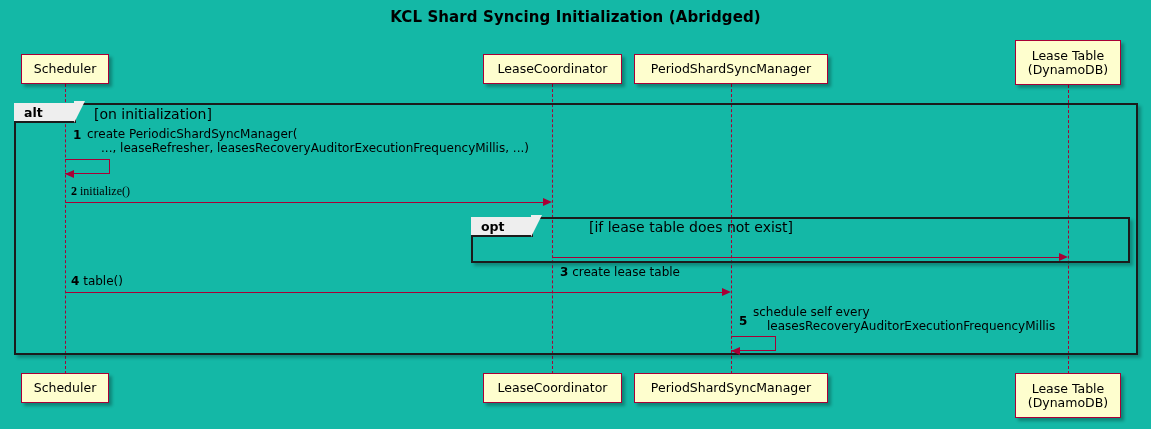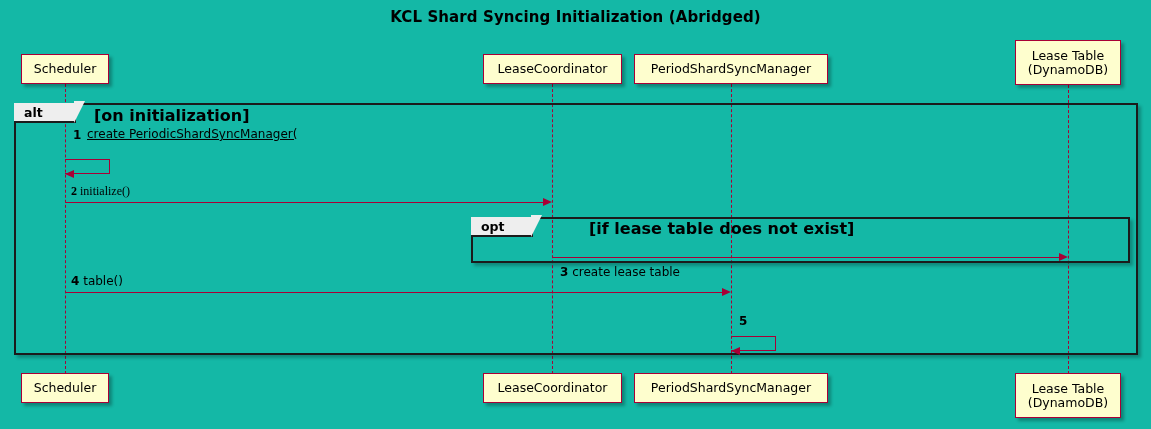--- a/index.html
+++ b/index.html
@@ -86,22 +86,22 @@
     position: absolute;
     right: -11px;
     top: -2px;
     width: 0;
     height: 0;
     border-left: 11px solid #EEEEEE;
     border-bottom: 22px solid transparent;
   }
   .frame-cond {
     position: absolute;
-    font-size: 16px;
-    font-weight: bold;
+    font-size: 14px;
+    font-weight: normal;
     color: #000000;
     white-space: nowrap;
   }
 
   
   .msg-line {
     position: absolute;
     height: 0;
     border-top: 1.5px solid #A80036;
   }
@@ -135,21 +135,21 @@
   .msg-text { font-size: 12px; }
 
   
   .self-call {
     position: absolute;
     box-sizing: border-box;
     border-top: 1.5px solid #A80036;
     border-right: 1.5px solid #A80036;
     border-bottom: 1.5px solid #A80036;
   }
-  .multiline { display: block; text-decoration: underline; }
+  .multiline { display: block; }
   .indent-1 { padding-left: 14px; }
 </style>
 </head>
 <body>
 
 <div id="diagram">
 
   <div class="title">KCL Shard Syncing Initialization (Abridged)</div>
 
   <div class="lifeline" style="left:65px; top:84px; height:290px;"></div>
@@ -178,20 +178,21 @@
   <div class="frame-tab" style="left:14px; top:103px; width:62px;">
     <span>alt</span>
   </div>
   <div class="frame-cond" style="left:94px; top:106px;">[on initialization]</div>
 
   <div class="msg-label" style="left:73px; top:128px;">
     <span class="msg-num">1</span>
   </div>
   <div class="msg-label" style="left:87px; top:127px;">
     <span class="multiline msg-text">create PeriodicShardSyncManager(</span>
+    <span class="multiline msg-text indent-1">..., leaseRefresher, leasesRecoveryAuditorExecutionFrequencyMillis, ...)</span>
   </div>
   <div class="self-call" style="left:65px; top:159px; width:45px; height:15px;"></div>
   <div class="arrow-left" style="left:65px; top:169.5px;"></div>
 
   <div class="msg-label" style="left:71px; top:184px;font-family:Liberation Serif, serif;">
     <span class="msg-num">2</span>
     <span class="msg-text">initialize()</span>
   </div>
   <div class="msg-line" style="left:65px; top:202px; width:478px;"></div>
   <div class="arrow-right" style="left:543px; top:197.5px;"></div>
@@ -212,20 +213,24 @@
   <div class="msg-label" style="left:71px; top:274px;">
     <span class="msg-num">4</span>
     <span class="msg-text">table()</span>
   </div>
   <div class="msg-line" style="left:65px; top:292px; width:657px;"></div>
   <div class="arrow-right" style="left:722px; top:287.5px;"></div>
 
   <div class="msg-label" style="left:739px; top:314px;">
     <span class="msg-num">5</span>
   </div>
+  <div class="msg-label" style="left:753px; top:305px;">
+    <span class="multiline msg-text">schedule self every</span>
+    <span class="multiline msg-text indent-1">leasesRecoveryAuditorExecutionFrequencyMillis</span>
+  </div>
   <div class="self-call" style="left:731px; top:336px; width:45px; height:15px;"></div>
   <div class="arrow-left" style="left:731px; top:346.5px;"></div>
 
   <div class="participant" style="left:21px; top:373px; width:88px; height:30px;">
     <span>Scheduler</span>
   </div>
 
   <div class="participant" style="left:483px; top:373px; width:139px; height:30px;">
     <span>LeaseCoordinator</span>
   </div>

